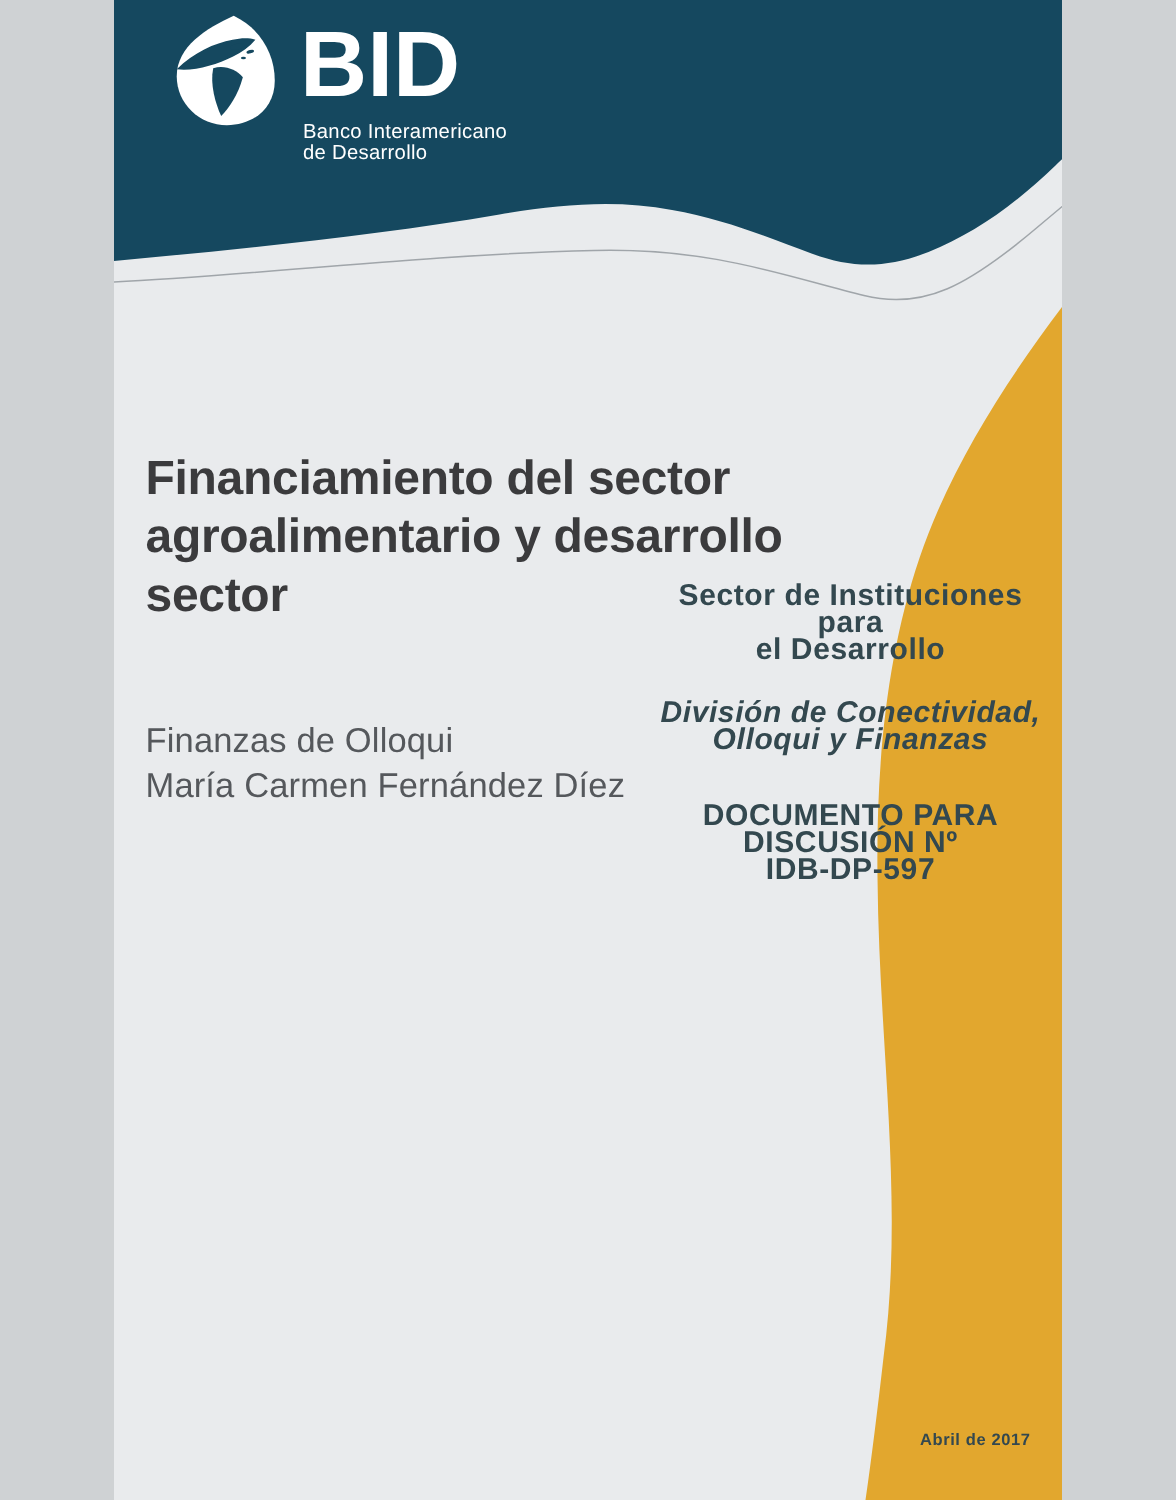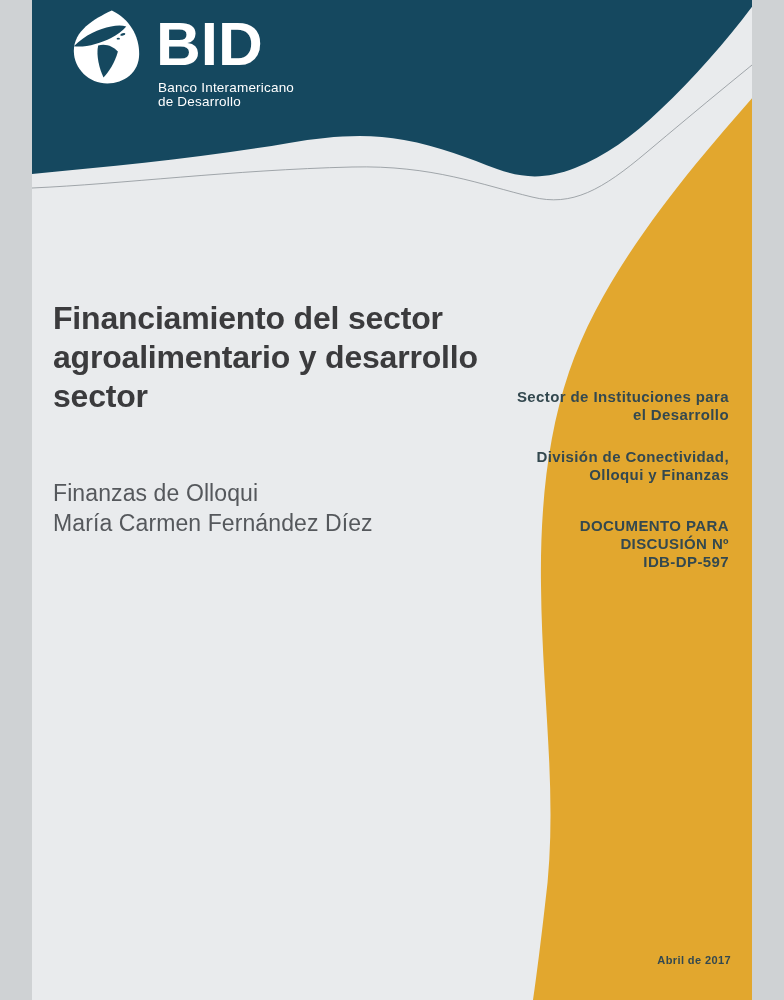--- a/index.html
+++ b/index.html
@@ -11,21 +11,21 @@
     --accent_text: #33484F;
     --outline: #8D9398;
     --logo_text: #FFFFFF;
   }
   * { margin: 0; padding: 0; box-sizing: border-box; }
   html, body { background: #cfd2d4; }
   body { font-family: "Liberation Sans", "DejaVu Sans", sans-serif; }
 
   .cover {
     position: relative;
-    width: 720px;
+    width: 632px;
     height: 1000px;
     margin: 0 auto;
     background: var(--background);
     overflow: hidden;
   }
 
   svg.bg-shapes {
     position: absolute;
     left: 0; top: 0;
     width: 784px; height: 1000px;
@@ -66,32 +66,32 @@
   .authors {
     position: absolute; left: 21px; top: 478px;
     color: var(--author_text);
     font-size: 23px; line-height: 30px;
     font-weight: 400; letter-spacing: .1px;
   }
   .authors div { display: block; }
 
   
   .side-info {
-    position: absolute; right: 23px; top: 388px;
+    position: absolute; right: 11px; top: 388px;
     width: 260px;
-    text-align: right;
+    text-align: center;
     color: var(--accent_text);
     font-weight: 700;
-    font-size: 15px; line-height: 18px;
+    font-size: 20px; line-height: 18px;
     letter-spacing: .4px;
   }
   .side-info p { margin: 0; }
   .side-info p span { display: block; }
   .side-sector   { margin-bottom: 24px !important; }
-  .side-division { margin-bottom: 33px !important; }
+  .side-division { margin-bottom: 33px !important; font-style: italic; }
 
   .pub-date {
     position: absolute; right: 21px; top: 951px;
     color: var(--accent_text);
     font-weight: 700;
     font-size: 11px; line-height: 18px;
     letter-spacing: .4px;
   }
 </style>
 </head>

